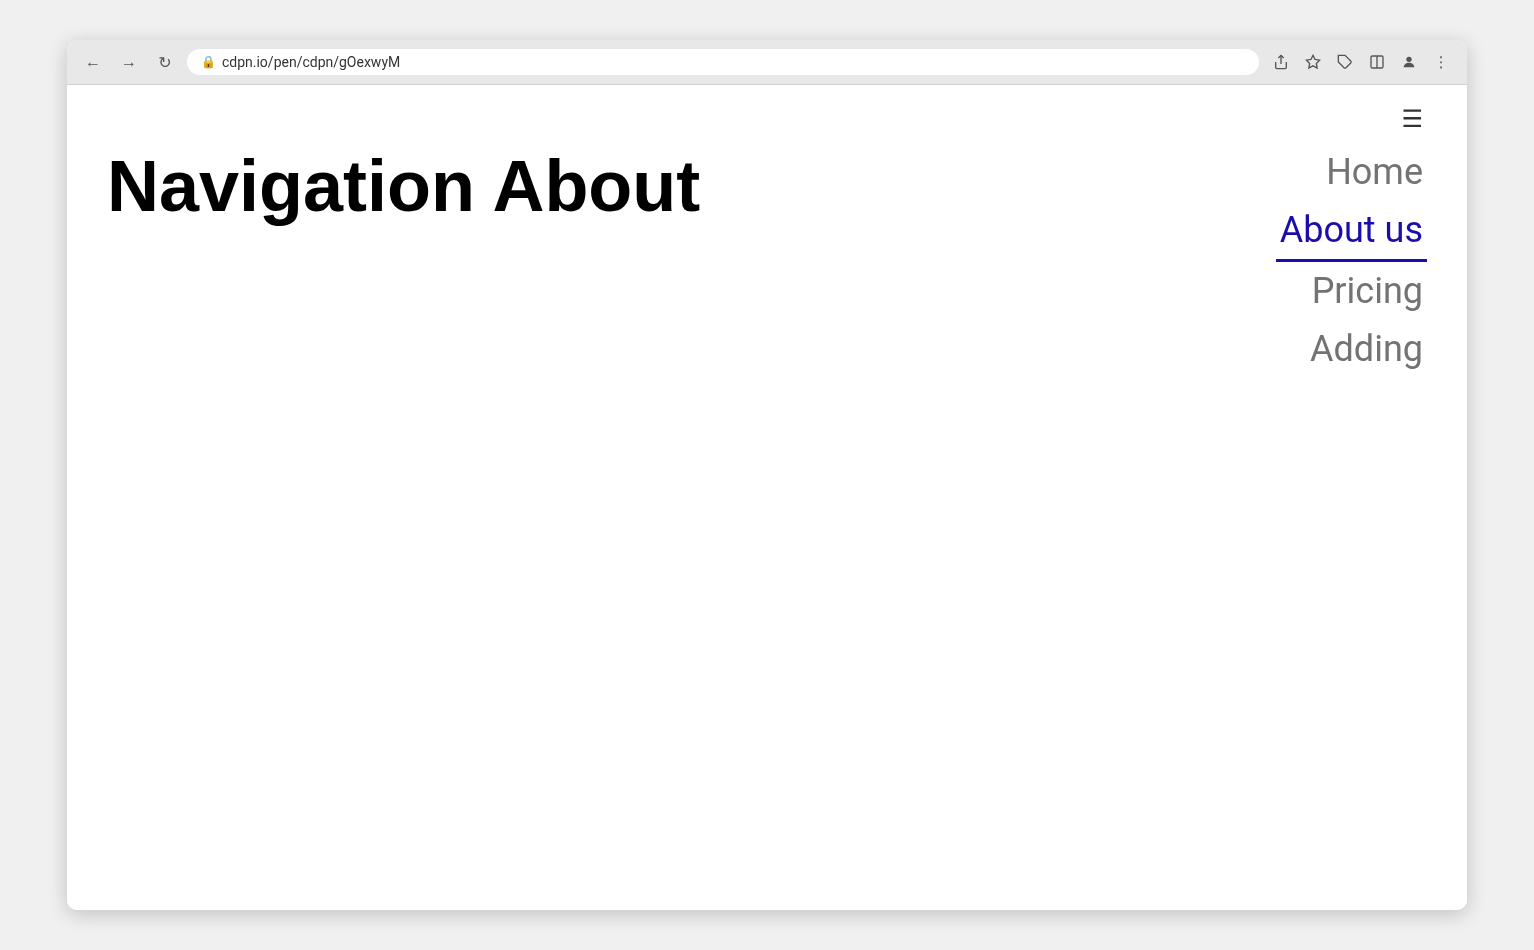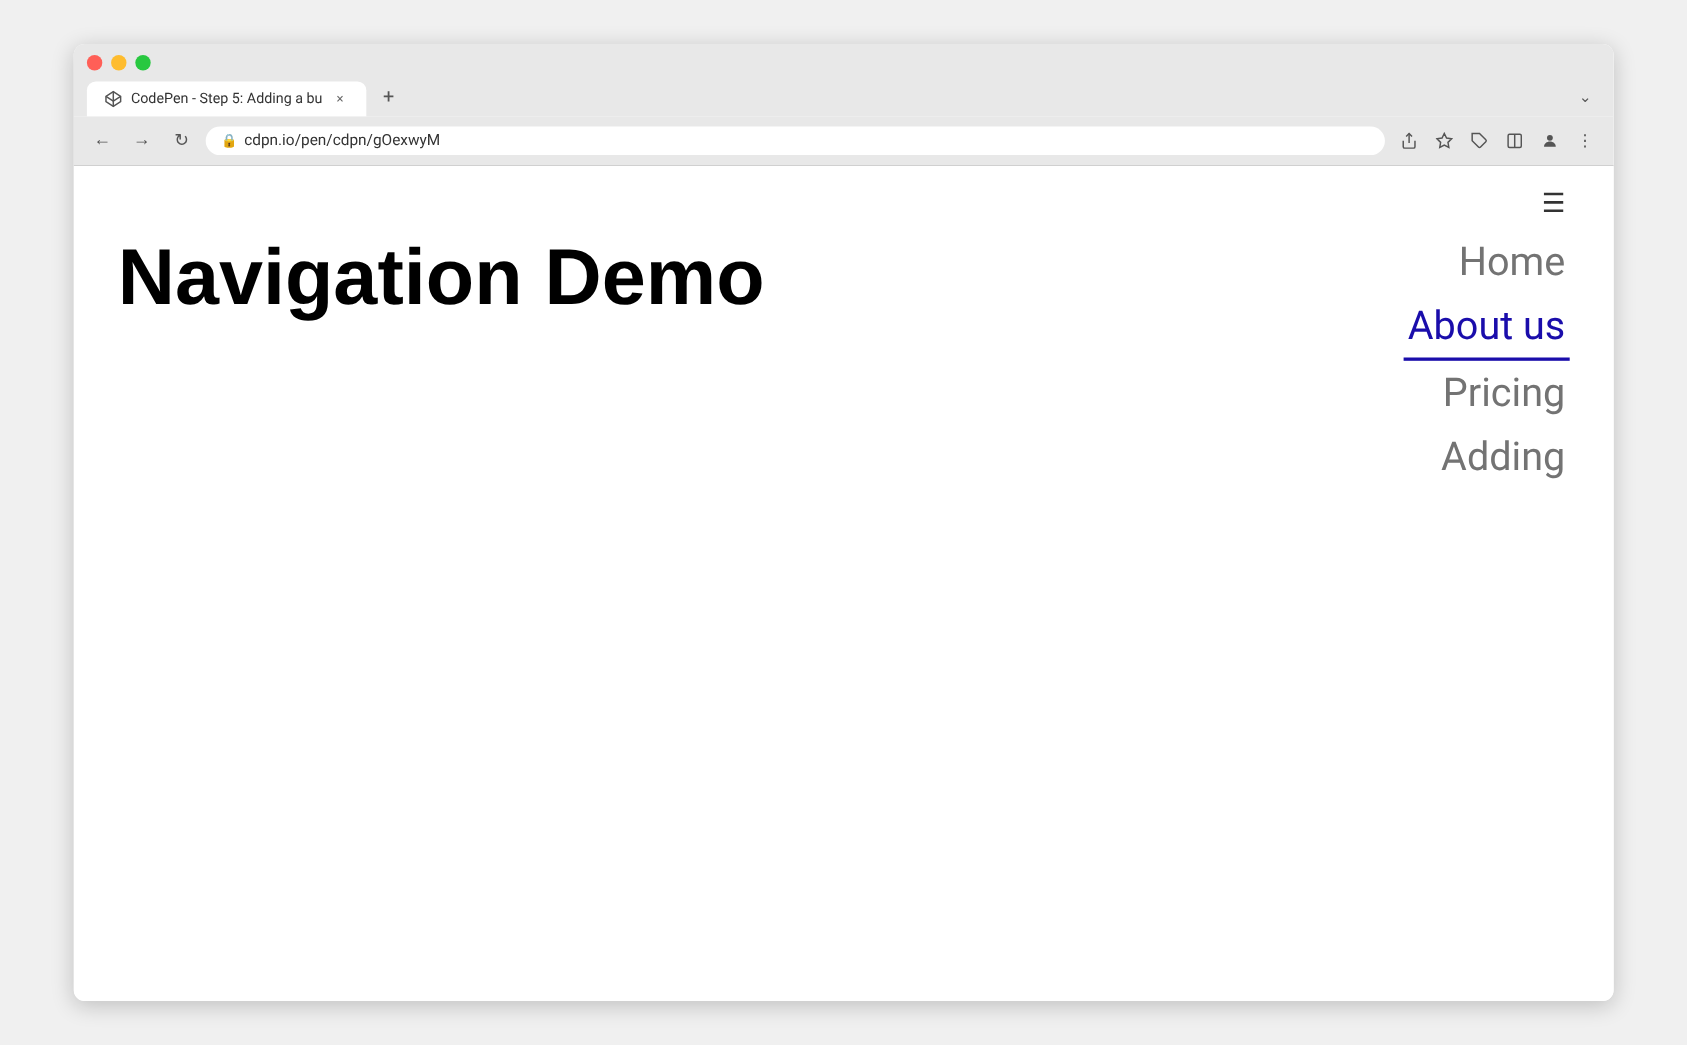--- a/index.html
+++ b/index.html
@@ -253,42 +253,20 @@
 
     .nav-link:not(.active) {
       color: #737373;
     }
   </style>
 </head>
 <body>
 
 <div class="browser-window">
 
-  <div class="title-bar">
-    <div class="traffic-lights">
-      <div class="traffic-light red"></div>
-      <div class="traffic-light yellow"></div>
-      <div class="traffic-light green"></div>
-    </div>
-    <div class="tab-bar">
-      <div class="tab">
-        <span class="tab-icon">
-          <svg viewBox="0 0 24 24" fill="none" stroke="currentColor" stroke-width="2" width="16" height="16">
-            <polygon points="12 2 22 8.5 22 15.5 12 22 2 15.5 2 8.5 12 2"></polygon>
-            <line x1="12" y1="2" x2="12" y2="22"></line>
-            <path d="M2 8.5l10 6.5 10-6.5"></path>
-          </svg>
-        </span>
-        <span class="tab-title">CodePen - Step 5: Adding a bu</span>
-        <span class="tab-close">×</span>
-      </div>
-      <div class="new-tab-btn">+</div>
-      <div class="tab-dropdown">⌄</div>
-    </div>
-  </div>
 
   <div class="address-bar">
     <button class="nav-btn">←</button>
     <button class="nav-btn">→</button>
     <button class="nav-btn">↻</button>
 
     <div class="url-bar">
       <span class="lock-icon">🔒</span>
       <span class="url-text">cdpn.io/pen/cdpn/gOexwyM</span>
     </div>
@@ -322,21 +300,21 @@
         <svg width="16" height="16" viewBox="0 0 24 24" fill="currentColor">
           <circle cx="12" cy="8" r="4"></circle>
           <path d="M4 20c0-4 3.6-7 8-7s8 3 8 7"></path>
         </svg>
       </div>
       <div class="address-bar-btn">⋮</div>
     </div>
   </div>
 
   <div class="page-content">
-    <h1 class="page-title">Navigation Demo</h1>
+    <h1 class="page-title">Navigation About</h1>
 
     <nav class="nav-menu">
       <div class="hamburger-icon">☰</div>
       <a class="nav-link">Home</a>
       <a class="nav-link active">About us</a>
       <a class="nav-link">Pricing</a>
       <a class="nav-link">Adding</a>
     </nav>
   </div>
 </div>

